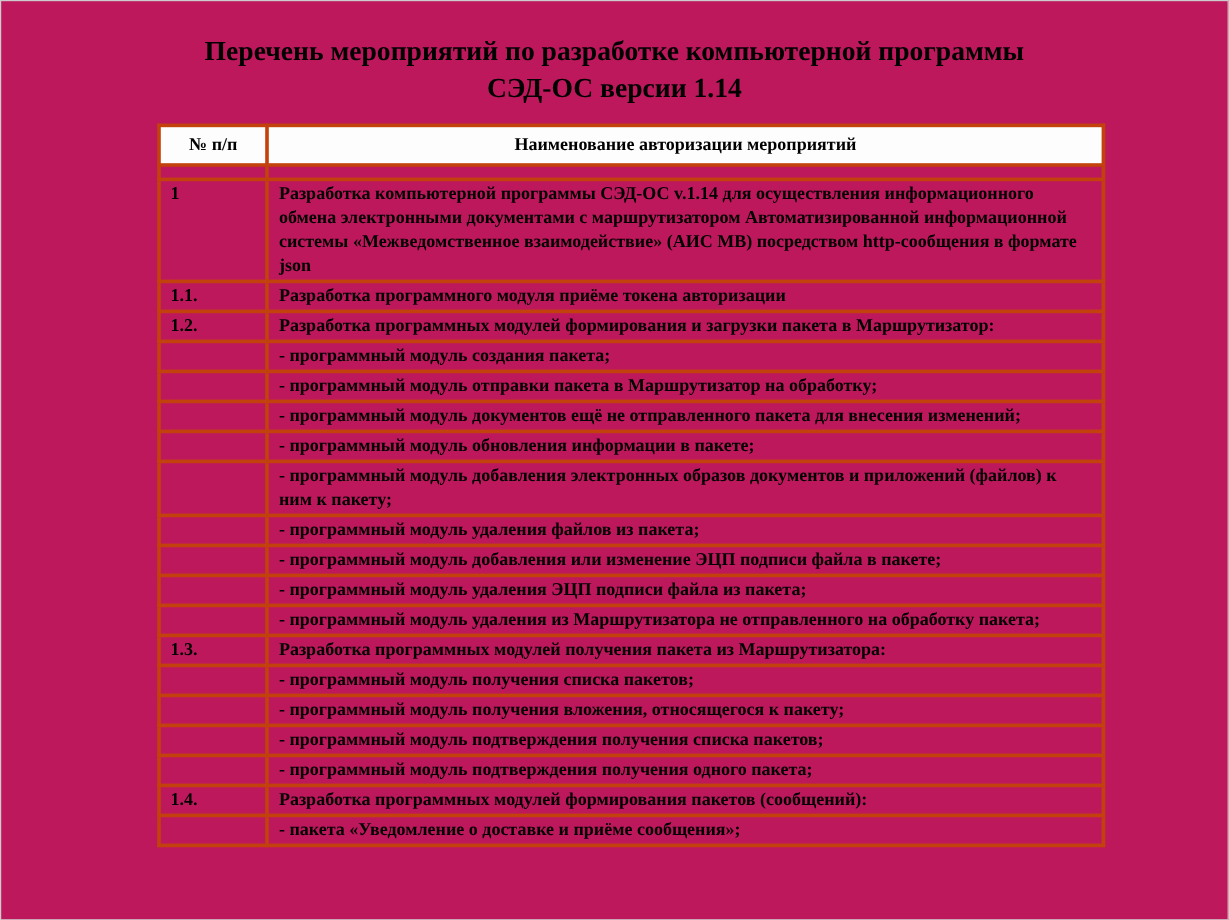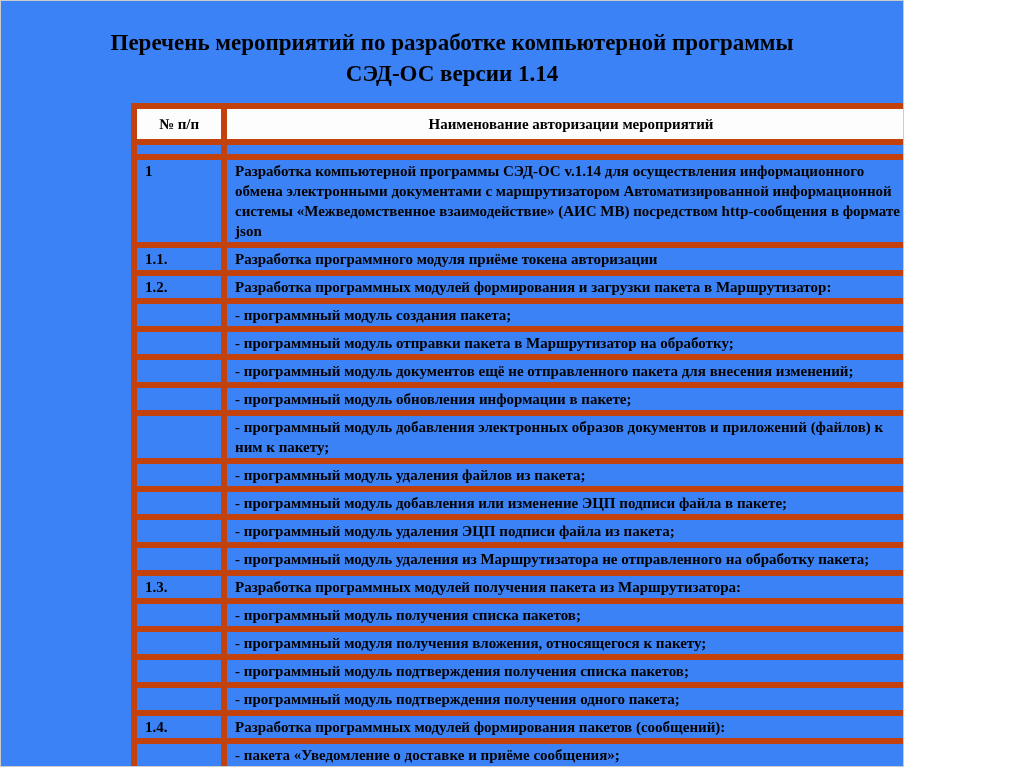--- a/index.html
+++ b/index.html
@@ -1,24 +1,24 @@
 <!DOCTYPE html>
 <html><head>
 <meta charset="utf-8">
 <style>
   html, body {
     margin: 0;
     padding: 0;
     background: #ffffff;
   }
   .slide {
-    width: 904px;
+    width: 1024px;
     height: 767px;
     box-sizing: border-box;
-    background: #3b82f6;
+    background: #be185d;
     border: 1px solid #cccccc;
     overflow: hidden;
     font-family: "Liberation Serif", "DejaVu Serif", serif;
     color: #000000;
   }
   .title {
     margin-top: 26px;
     text-align: center;
     font-weight: bold;
     font-size: 23px;
@@ -28,21 +28,21 @@
   .table-wrap {
     margin: 14px 0 0 130px;
   }
   table.activities {
     border-collapse: collapse;
     width: 790px;
     table-layout: fixed;
   }
   table.activities th,
   table.activities td {
-    border: 6px solid #c2410c;
+    border: 3px solid #c2410c;
     font-size: 15px;
     line-height: 20px;
     font-weight: bold;
     padding: 1px 8px 1px 8px;
     vertical-align: top;
     word-wrap: break-word;
   }
   table.activities th {
     text-align: center;
     font-weight: bold;
@@ -137,21 +137,21 @@
           <tr>
             <td class="num-cell">1.3.</td>
             <td>Разработка программных модулей получения пакета из Маршрутизатора:</td>
           </tr>
           <tr>
             <td class="num-cell"></td>
             <td>- программный модуль получения списка пакетов;</td>
           </tr>
           <tr>
             <td class="num-cell"></td>
-            <td>- программный модуля получения вложения, относящегося к пакету;</td>
+            <td>- программный модуль получения вложения, относящегося к пакету;</td>
           </tr>
           <tr>
             <td class="num-cell"></td>
             <td>- программный модуль подтверждения получения списка пакетов;</td>
           </tr>
           <tr>
             <td class="num-cell"></td>
             <td>- программный модуль подтверждения получения одного пакета;</td>
           </tr>
           <tr>

